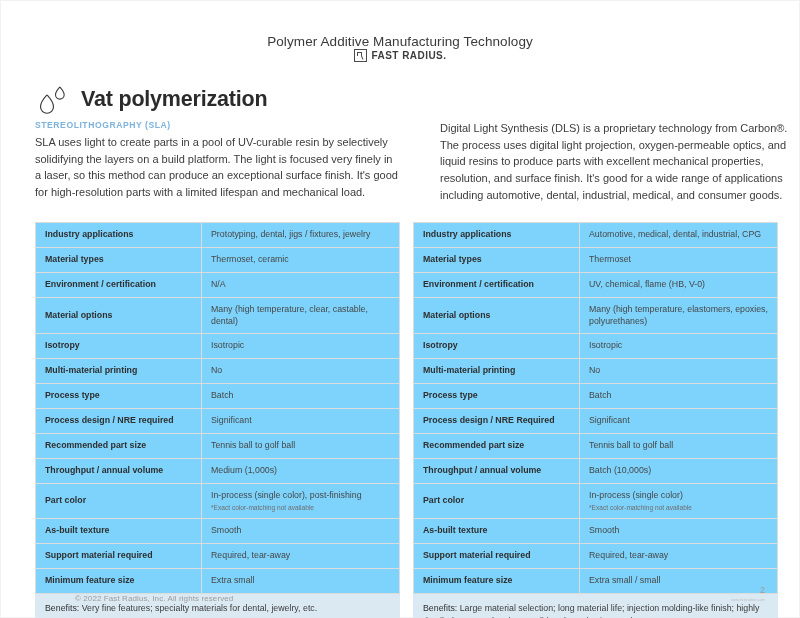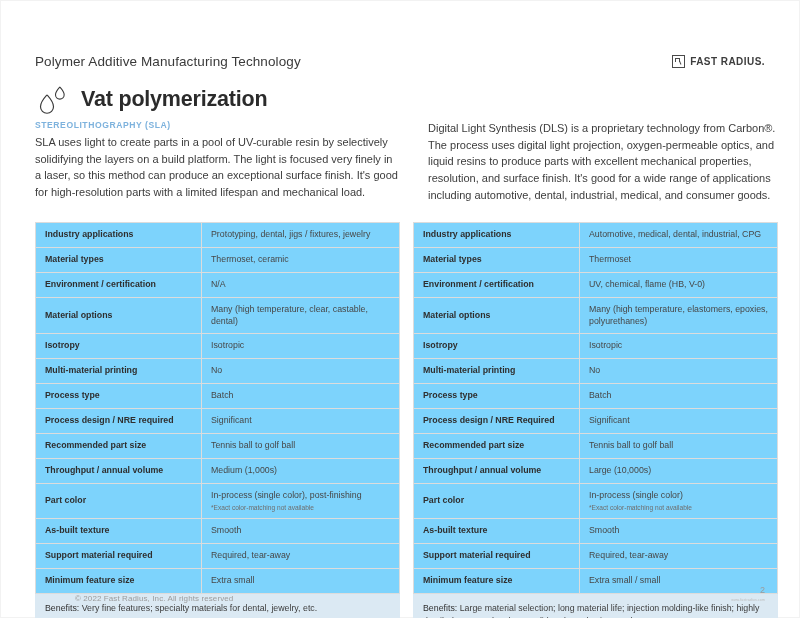--- a/index.html
+++ b/index.html
@@ -23,26 +23,27 @@
     height: 618px;
     background: #ffffff;
     box-sizing: border-box;
     border: 1px solid #f2f2f2;
   }
 
   
   .page-header {
     position: absolute;
     left: 34px;
-    top: 49px;
+    top: 33px;
     right: 34px;
     height: 22px;
     display: flex;
     align-items: center;
     justify-content: space-between;
+    flex-direction: column;
   }
   .header-title {
     font-size: 13.5px;
     font-weight: 400;
     color: #3a3a3a;
     letter-spacing: 0.1px;
     white-space: nowrap;
   }
   .brand-logo {
     display: flex;
@@ -109,21 +110,21 @@
     line-height: 1;
   }
 
   
   .columns {
     position: absolute;
     left: 34px;
     top: 119px;
     right: 34px;
     display: flex;
-    gap: 28px;
+    gap: 40px;
   }
   .col {
     width: 365px;
     flex: 0 0 365px;
   }
 
   .col-heading {
     font-size: 8.6px;
     font-weight: 700;
     letter-spacing: 0.55px;
@@ -348,21 +349,21 @@
         <tr>
           <td class="k">Process design / NRE Required</td>
           <td class="v"><span>Significant</span></td>
         </tr>
         <tr>
           <td class="k">Recommended part size</td>
           <td class="v"><span>Tennis ball to golf ball</span></td>
         </tr>
         <tr>
           <td class="k">Throughput / annual volume</td>
-          <td class="v"><span>Large (10,000s)</span></td>
+          <td class="v"><span>Batch (10,000s)</span></td>
         </tr>
         <tr>
           <td class="k">Part color</td>
           <td class="v"><span>In-process (single color)</span><span class="note">*Exact color-matching not available</span></td>
         </tr>
         <tr>
           <td class="k">As-built texture</td>
           <td class="v"><span>Smooth</span></td>
         </tr>
         <tr>

